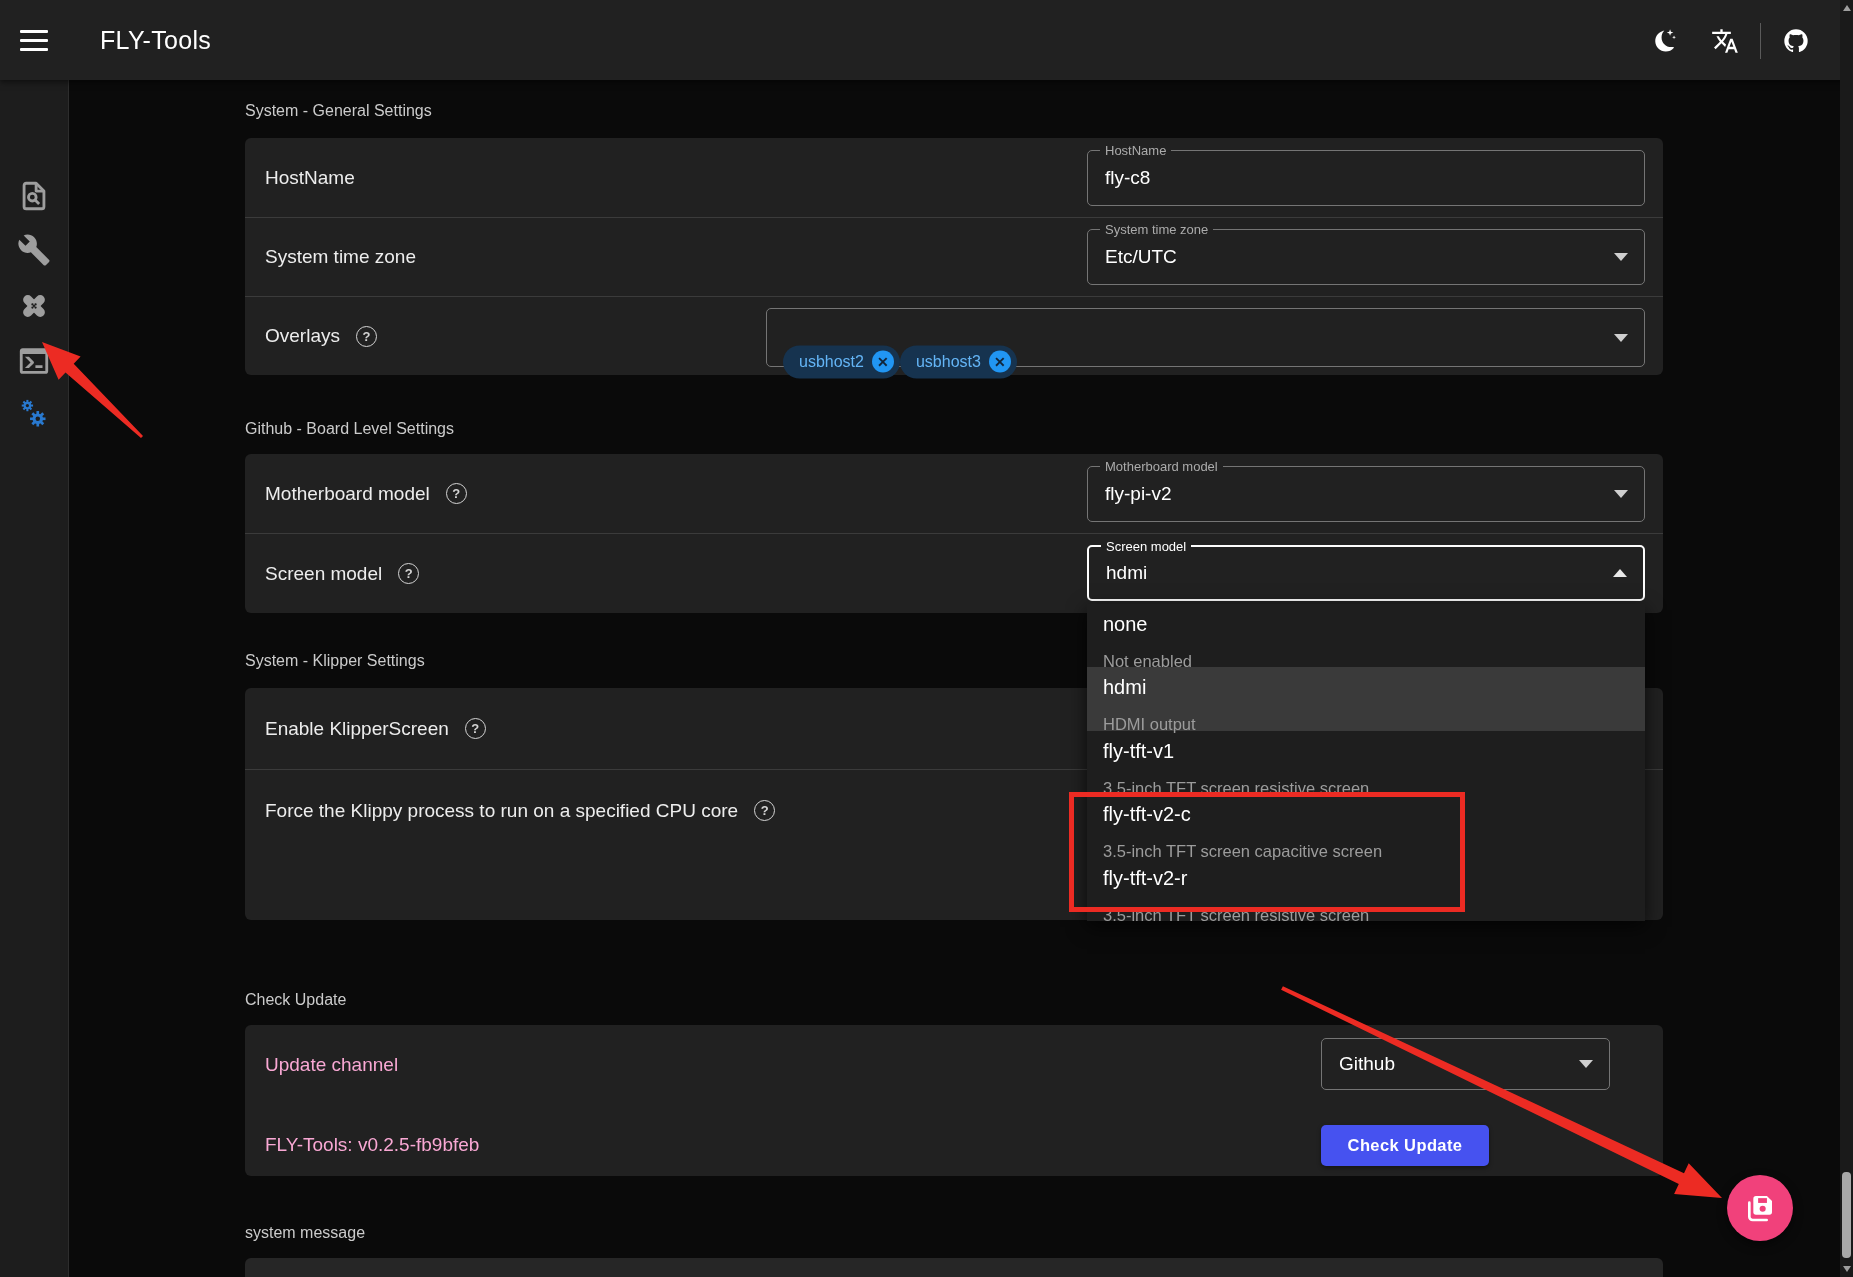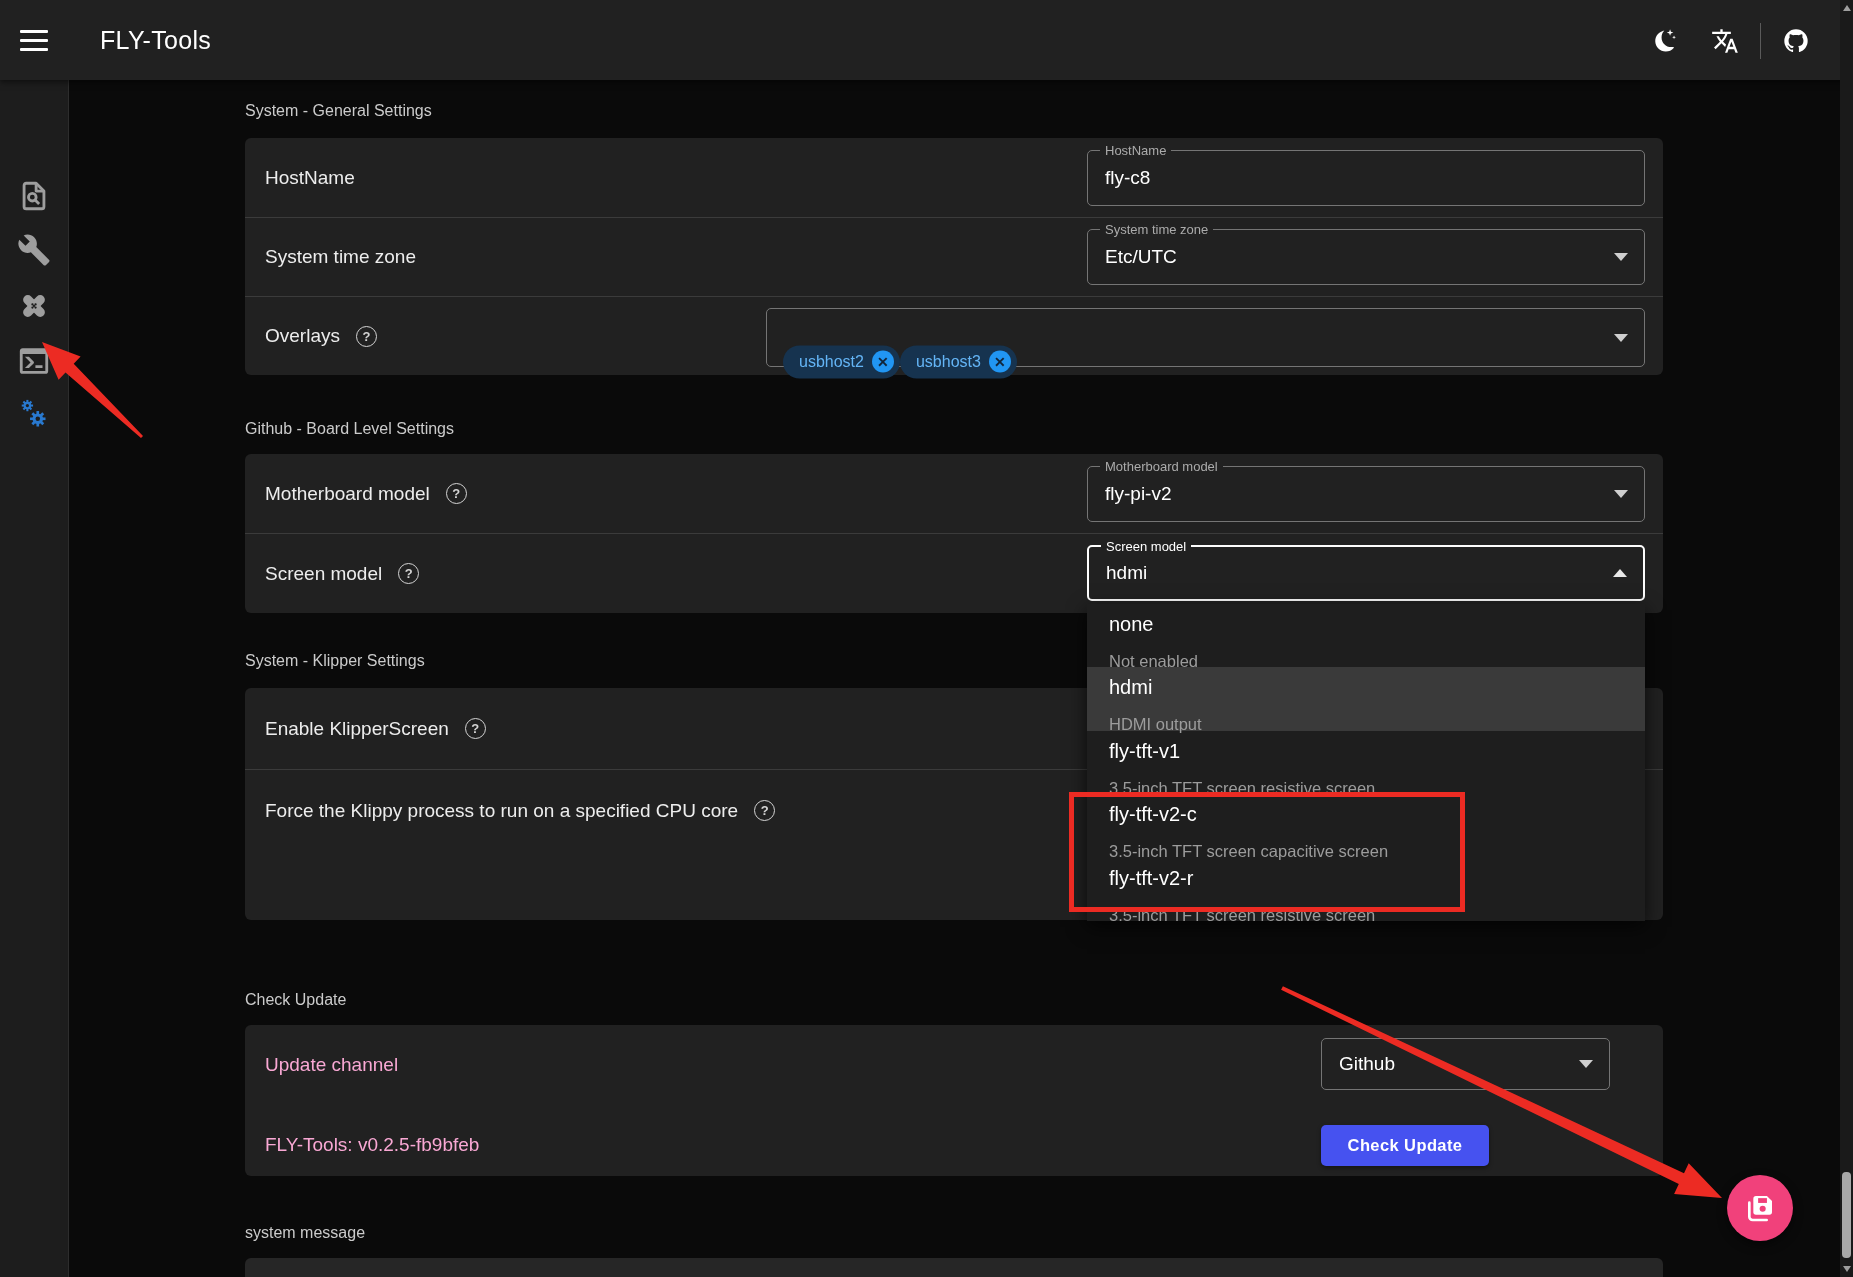--- a/index.html
+++ b/index.html
@@ -44,21 +44,21 @@
   
   .chips-wrap { position:absolute; left:16px; top:50%; transform:translateY(-50%); display:flex; gap:0;margin-top:24px; }
   .chip { display:flex; align-items:center; height:33px; padding:0 6px 0 16px; border-radius:17px;
           background:#16334f; color:#64b5f6; font-size:16px; }
   .chip-close { width:22px; height:22px; margin-left:8px; border-radius:50%; background:#2196f3; color:#11253a;
                 font-size:14px; font-weight:bold; display:flex; align-items:center; justify-content:center; cursor:pointer; }
 
   
   .menu { position:absolute; left:1087px; top:604px; width:558px; height:317px; background:#1e1e1e;
           box-shadow:0 6px 18px rgba(0,0,0,.7); z-index:20; }
-  .menu-item { height:63.4px; padding:7px 0 0 22px; cursor:pointer; }
+  .menu-item { height:63.4px; padding:7px 0 0 16px; cursor:pointer; }
   .menu-item.selected { background:#3a3a3a; }
   .mi-title { font-size:20px; color:#fff; line-height:27px; }
   .mi-sub { font-size:16.5px; color:#9c9c9c; line-height:24px;margin-top:11px; }
 
   
   .btn-primary { position:absolute; left:1321px; top:1125px; width:168px; height:41px; background:#4652f0;
                  border:none; border-radius:5px; color:#fff; font-size:16.5px; font-weight:bold;
                  font-family:"Liberation Sans",sans-serif; letter-spacing:.4px; cursor:pointer;
                  box-shadow:0 2px 4px rgba(0,0,0,.4); }
   .fab { position:absolute; left:1727px; top:1175px; width:66px; height:66px; border-radius:50%;

